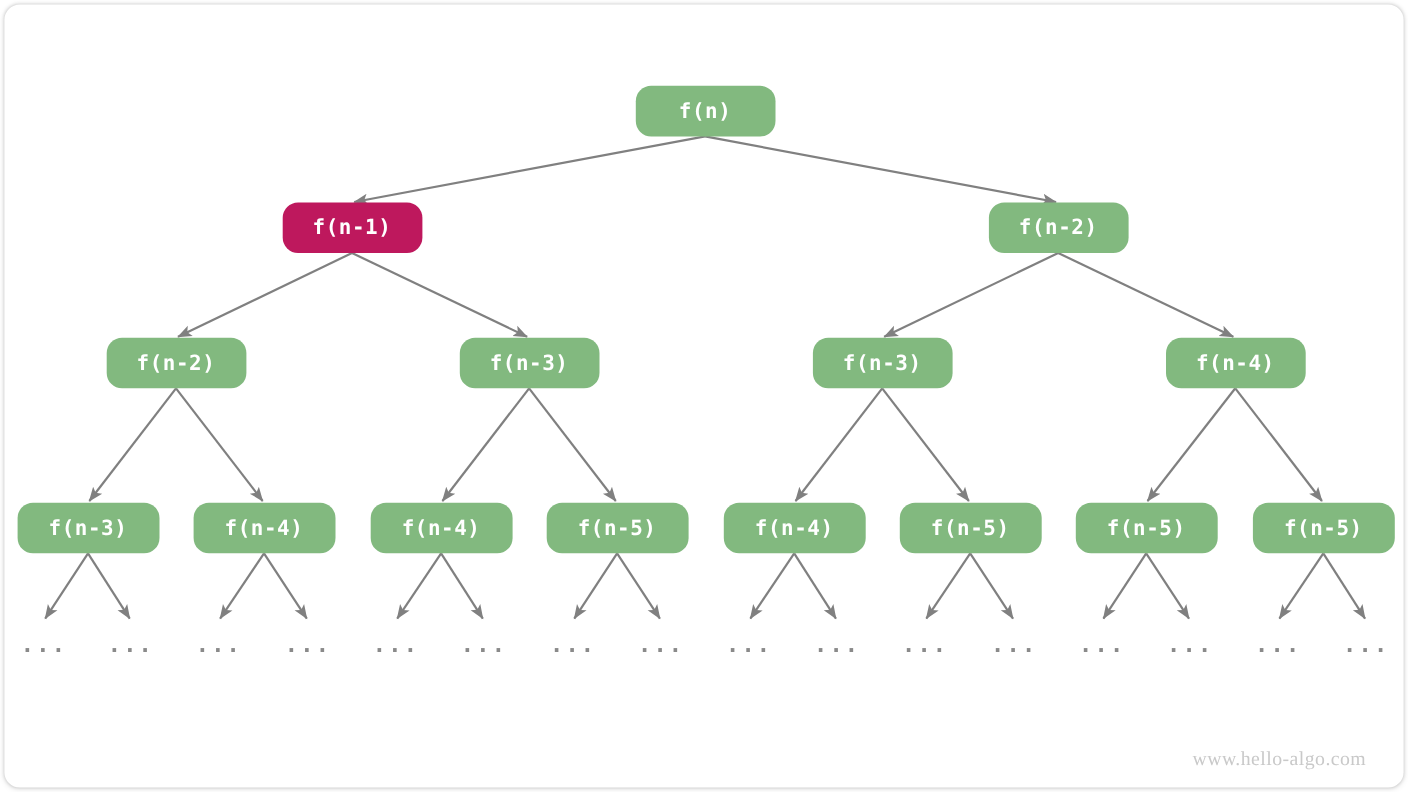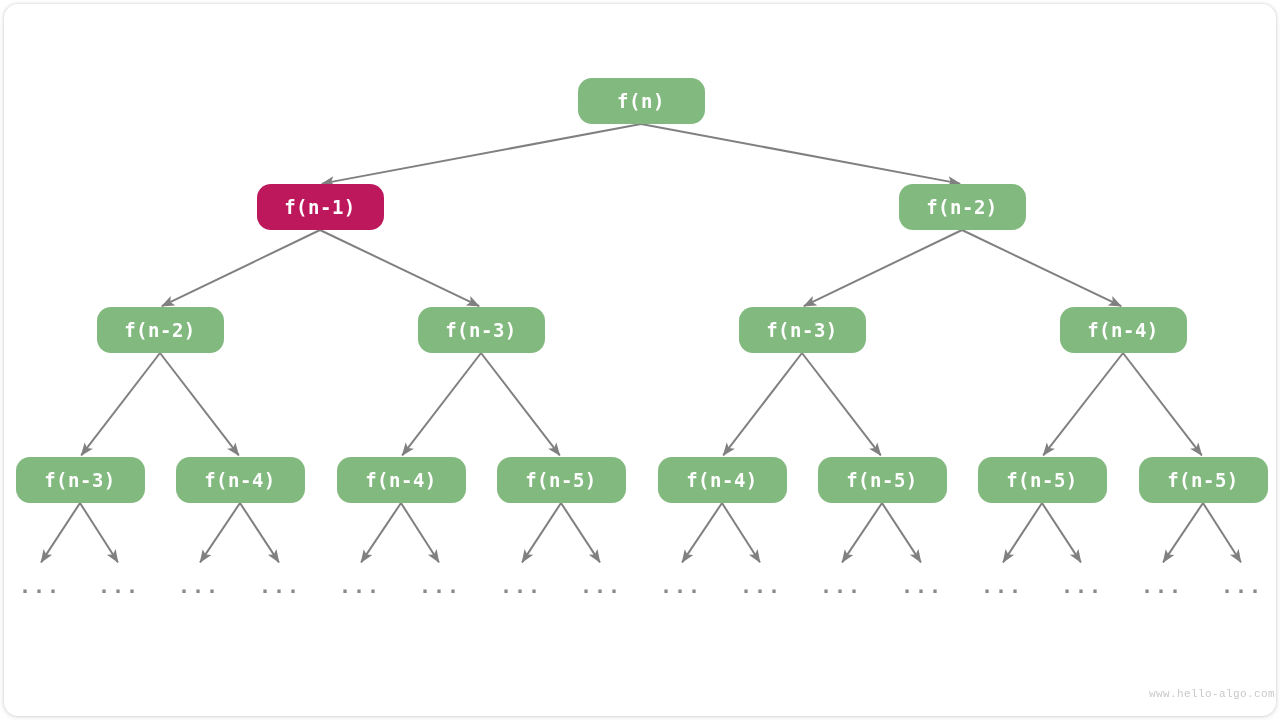--- a/index.html
+++ b/index.html
@@ -68,25 +68,25 @@
     letter-spacing: 2px;
     display: flex;
     align-items: center;
     justify-content: center;
     white-space: nowrap;
     user-select: none;
   }
 
   .watermark {
     position: absolute;
-    right: 5px;
+    right: 38px;
     bottom: 20px;
     color: #c9c9c9;
-    font-family: Liberation Mono, monospace;
-    font-size: 11px;
+    font-family: Liberation Serif, serif;
+    font-size: 18px;
     letter-spacing: 0.4px;
     white-space: nowrap;
     user-select: none;
   }
 </style>
 </head>
 <body>
 
 <div id="canvas">
 

